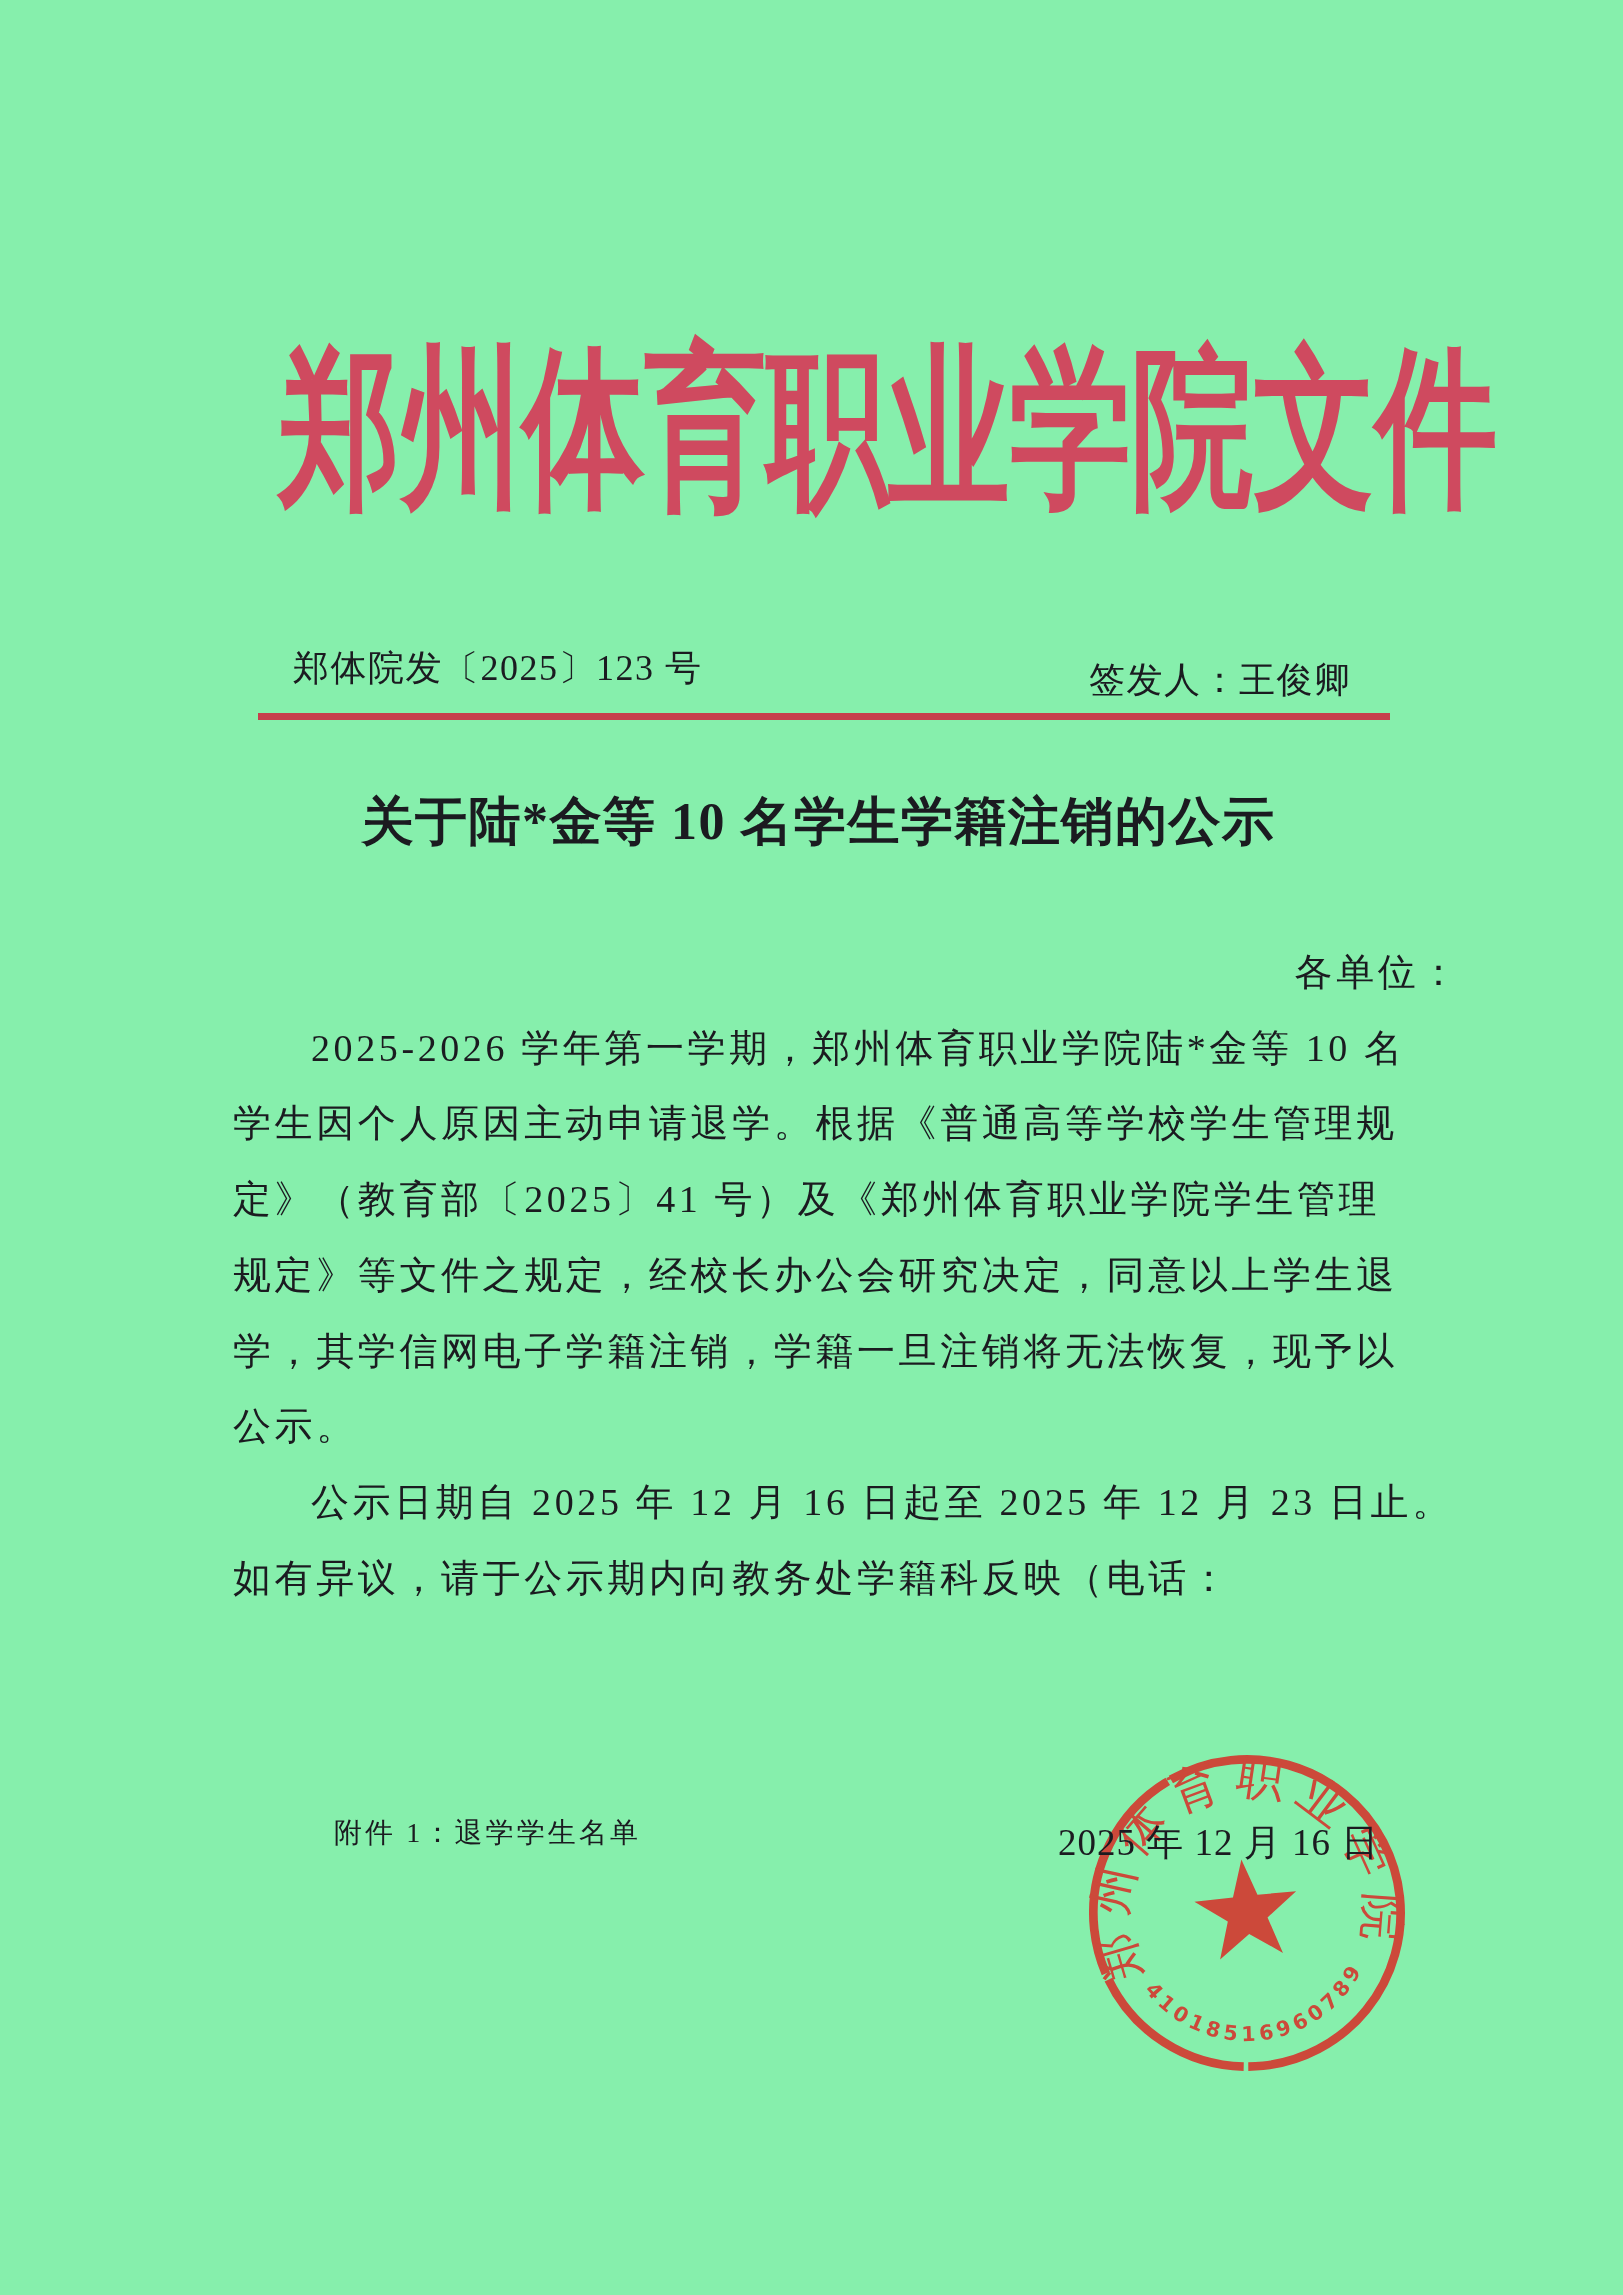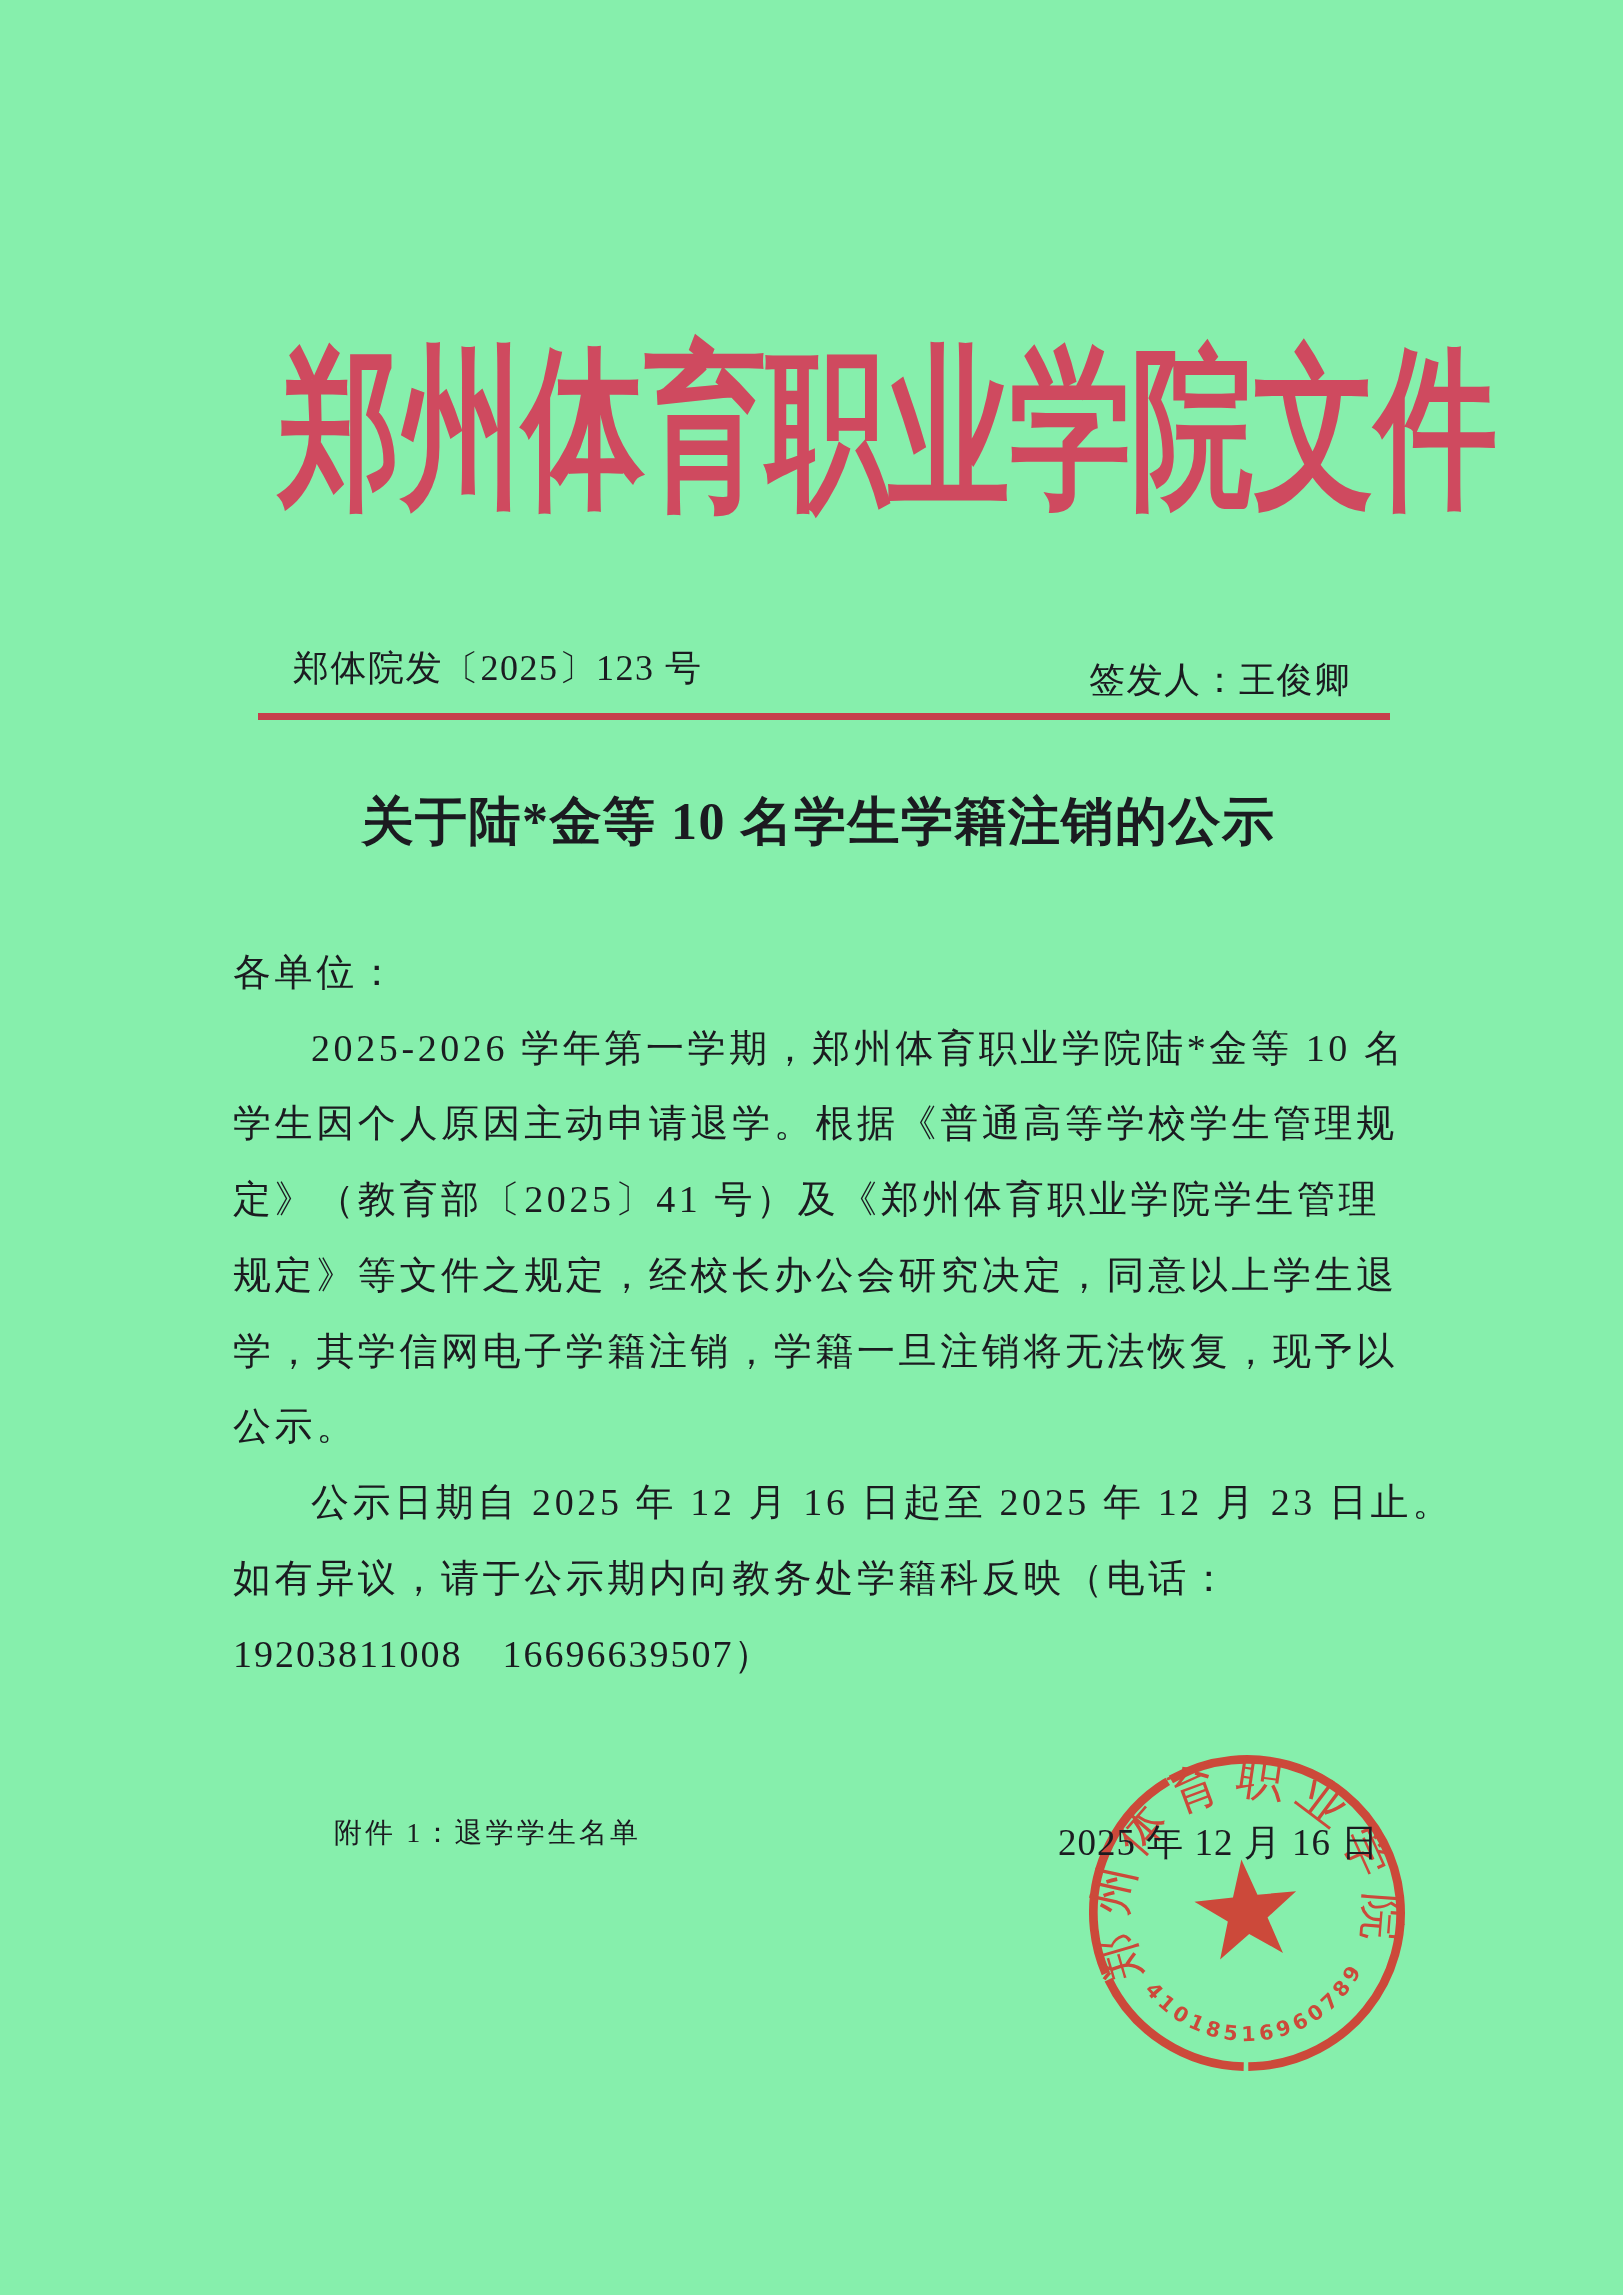--- a/index.html
+++ b/index.html
@@ -31,21 +31,21 @@
   .doc-title{
     position:absolute;left:225px;top:787px;width:1187px;margin:0;
     text-align:center;font-size:52px;font-weight:700;letter-spacing:1.5px;
     white-space:nowrap;
   }
   .bl{
     position:absolute;left:233px;width:1228px;
     font-size:38px;line-height:1.05;letter-spacing:3.6px;white-space:nowrap;
   }
   .bl.indent{left:311px;}
-  .l0{top:953px;}
+  .l0{top:953px;text-align:right;}
   .l1{top:1029px;}
   .l2{top:1104px;}
   .l3{top:1180px;}
   .l4{top:1256px;}
   .l5{top:1332px;}
   .l6{top:1407px;}
   .l7{top:1483px;}
   .l8{top:1559px;}
   .l9{top:1635px;letter-spacing:2px;}
   .attachment{
@@ -87,21 +87,20 @@
 
   <div class="bl l0">各单位：</div>
   <div class="bl l1 indent">2025-2026 学年第一学期，郑州体育职业学院陆*金等 10 名</div>
   <div class="bl l2">学生因个人原因主动申请退学。根据《普通高等学校学生管理规</div>
   <div class="bl l3">定》（教育部〔2025〕41 号）及《郑州体育职业学院学生管理</div>
   <div class="bl l4">规定》等文件之规定，经校长办公会研究决定，同意以上学生退</div>
   <div class="bl l6">公示。</div>
   <div class="bl l5">学，其学信网电子学籍注销，学籍一旦注销将无法恢复，现予以</div>
   <div class="bl l7 indent">公示日期自 2025 年 12 月 16 日起至 2025 年 12 月 23 日止。</div>
   <div class="bl l8">如有异议，请于公示期内向教务处学籍科反映（电话：</div>
-  <div class="bl l9">19203811008　16696639507）</div>
 
   <div class="attachment">附件 1：退学学生名单</div>
 
   <div class="seal">
     <svg viewBox="0 0 660 660">
       <defs>
         <path id="arcTop" d="M 119.8 428.1 A 232 232 0 1 1 540.2 428.1" fill="none"></path>
         <path id="arcBottom" d="M 125.2 473.4 A 250 250 0 0 0 534.8 473.4" fill="none"></path>
       </defs>
       <circle cx="330" cy="330" r="300" fill="none" stroke="#d23b31" stroke-width="17" stroke-dasharray="500 9 330 13 430 7 700"></circle>

